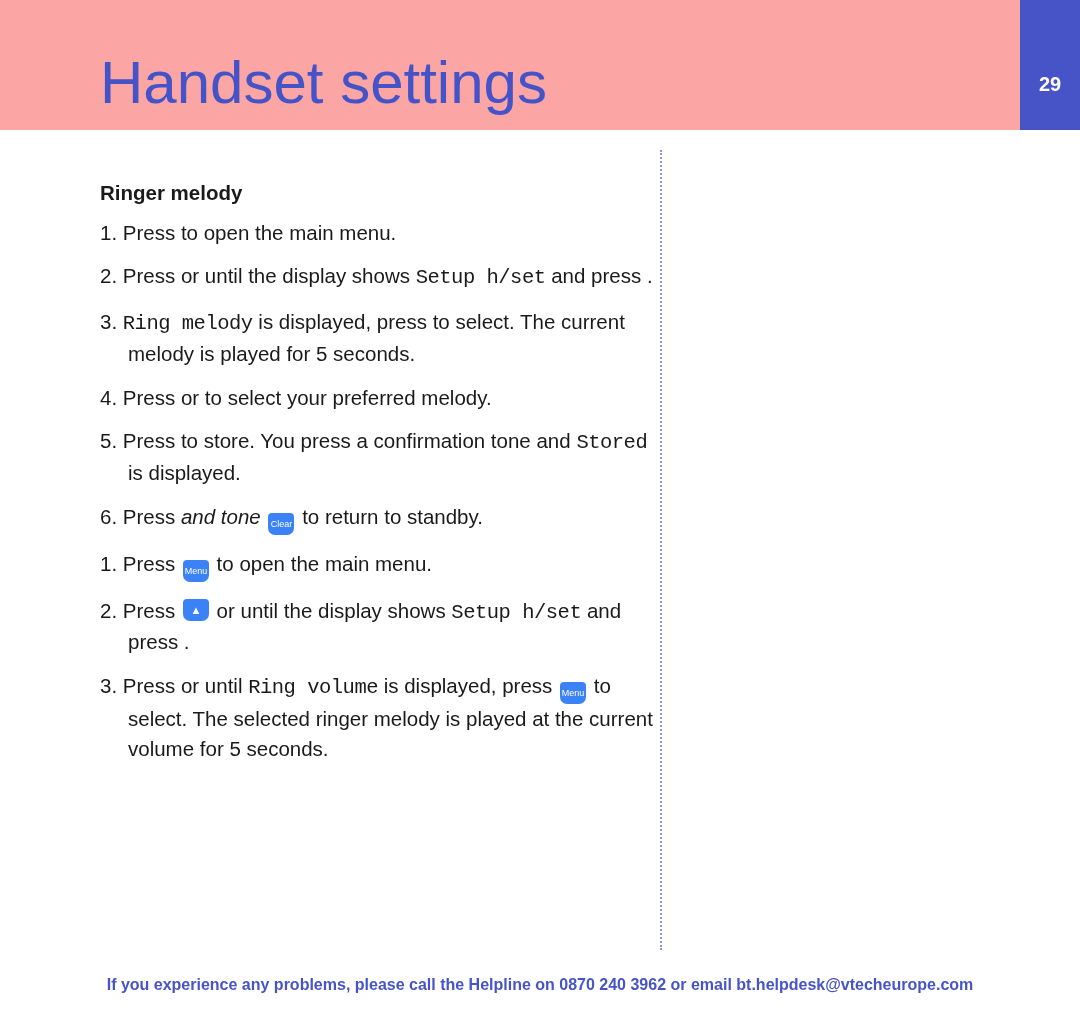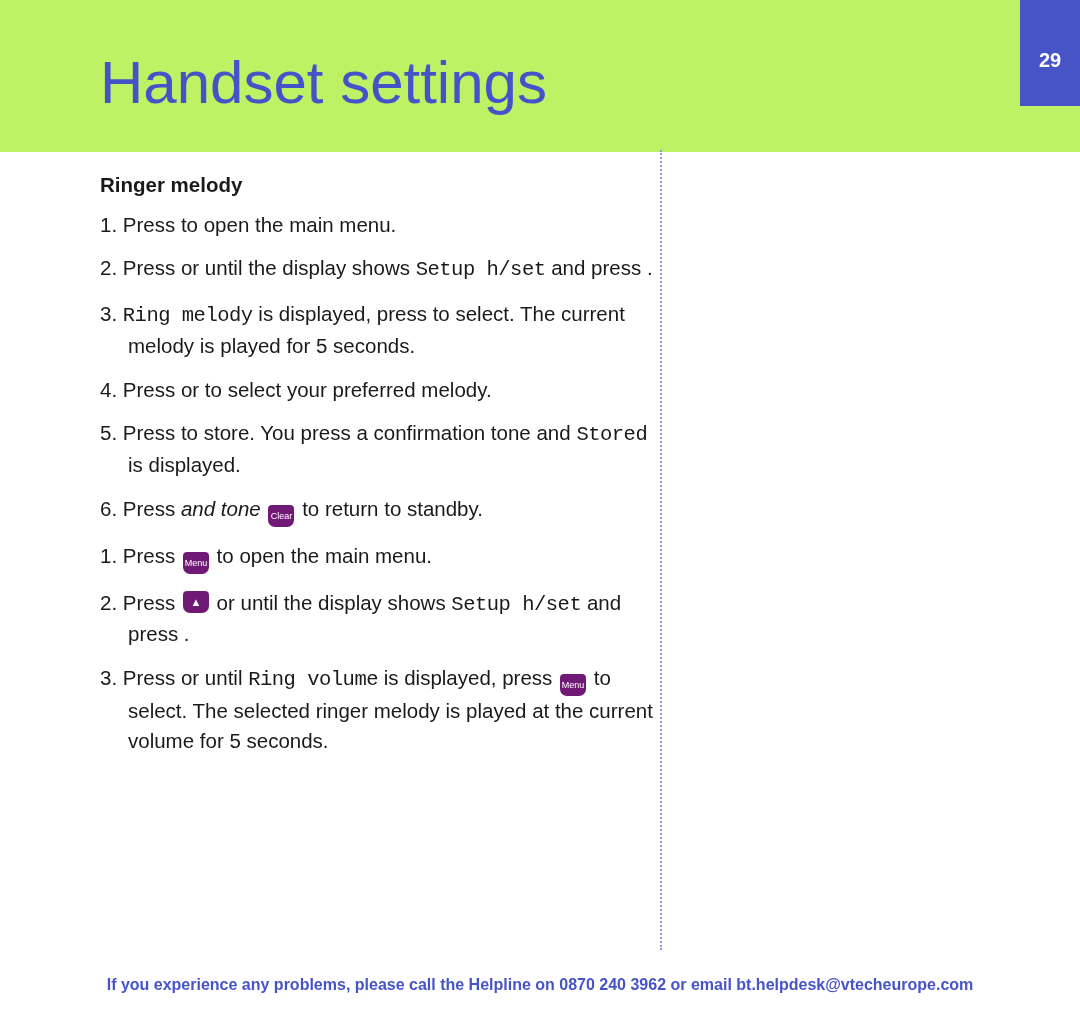--- a/index.html
+++ b/index.html
@@ -11,37 +11,37 @@
   font-family: Arial, Helvetica, sans-serif;
   color: #1a1a1a;
   position: relative;
   overflow: hidden;
 }
 .header-bar {
   position: absolute;
   top: 0;
   left: 0;
   right: 0;
-  height: 152px;
-  background: #bef264;
+  height: 130px;
+  background: #fca5a5;
 }
 .header-title {
   position: absolute;
   left: 100px;
   top: 48px;
   font-size: 60px;
   font-weight: 400;
   color: #4553c8;
 }
 .page-band {
   position: absolute;
   top: 0;
   right: 0;
   width: 60px;
-  height: 106px;
+  height: 130px;
   background: #4754c8;
   color: #ffffff;
   display: flex;
   align-items: flex-end;
   justify-content: center;
   padding-bottom: 34px;
   box-sizing: border-box;
   font-size: 20px;
   font-weight: 600;
 }
@@ -60,21 +60,21 @@
   width: 0;
   height: 800px;
   border-left: 2px dotted #8f98d8;
 }
 .section-head {
   font-weight: 700;
   margin-top: 30px;
   margin-bottom: 10px;
 }
 .section-head:first-child {
-  margin-top: 20px;
+  margin-top: 28px;
 }
 ol {
   padding-left: 0;
   margin: 8px 0 0 0;
   list-style: none;
   counter-reset: item;
 }
 ol > li {
   counter-increment: item;
   padding-left: 28px;
@@ -91,21 +91,21 @@
   font-family: "Courier New", monospace;
   letter-spacing: -0.5px;
 }
 .emph {
   font-style: italic;
 }
 .key {
   display: inline-block;
   width: 26px;
   height: 22px;
-  background: #701a75;
+  background: #3b82f6;
   border-radius: 4px 4px 7px 7px;
   color: #fff;
   font-size: 9px;
   line-height: 22px;
   text-align: center;
   vertical-align: -3px;
   text-indent: 0;
   margin: 0 2px;
   position: relative;
 }

